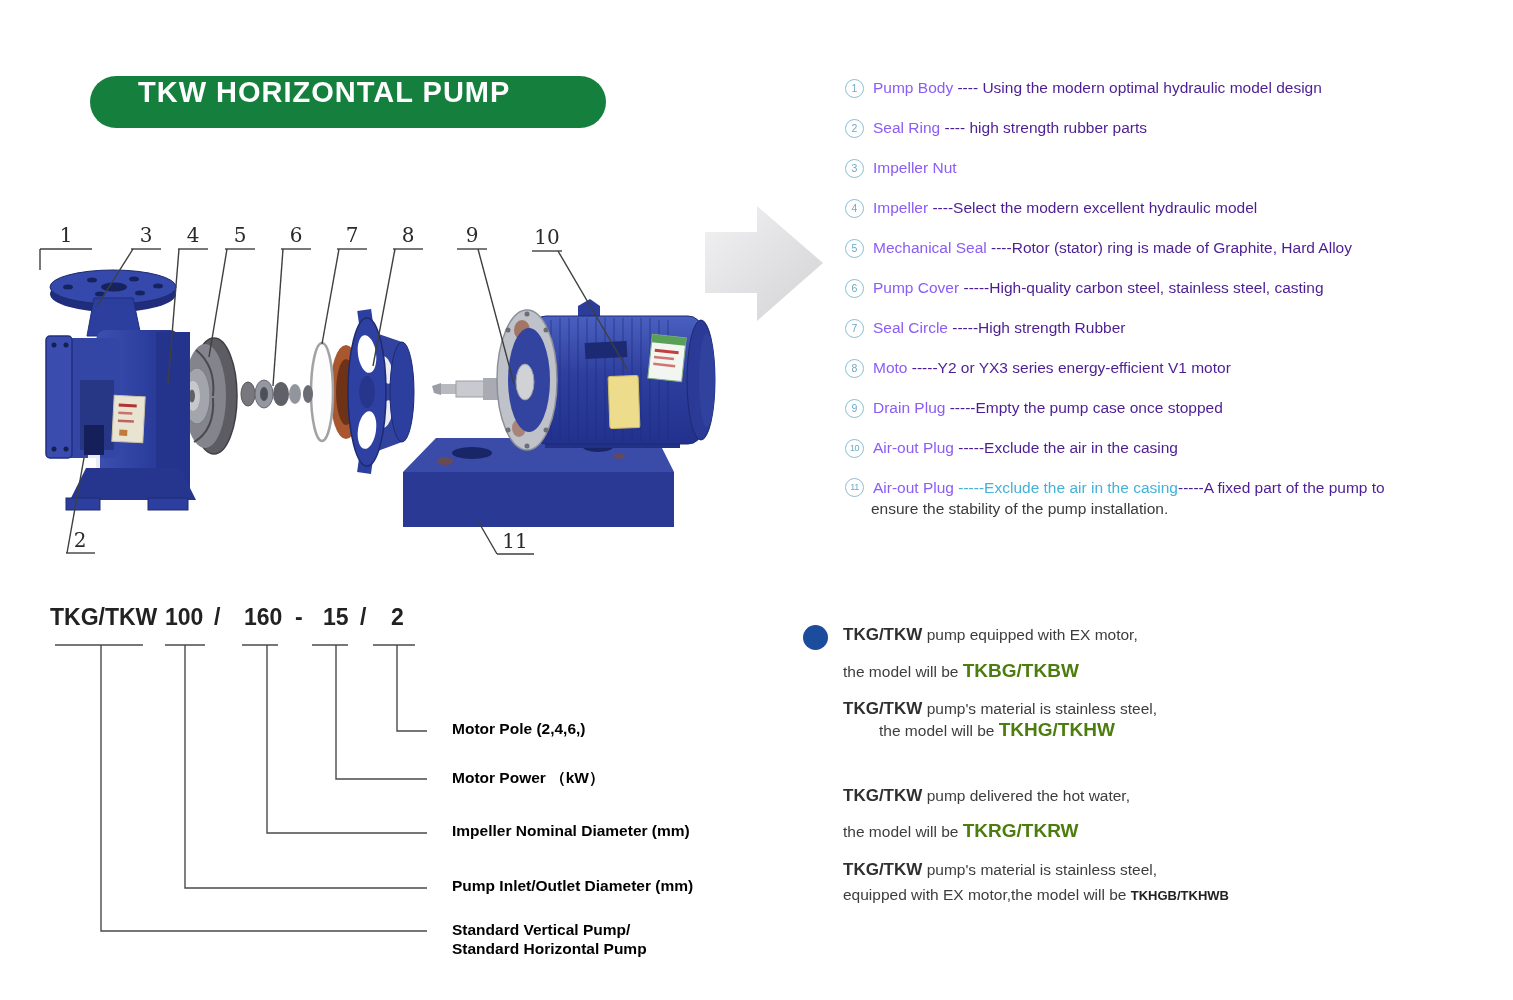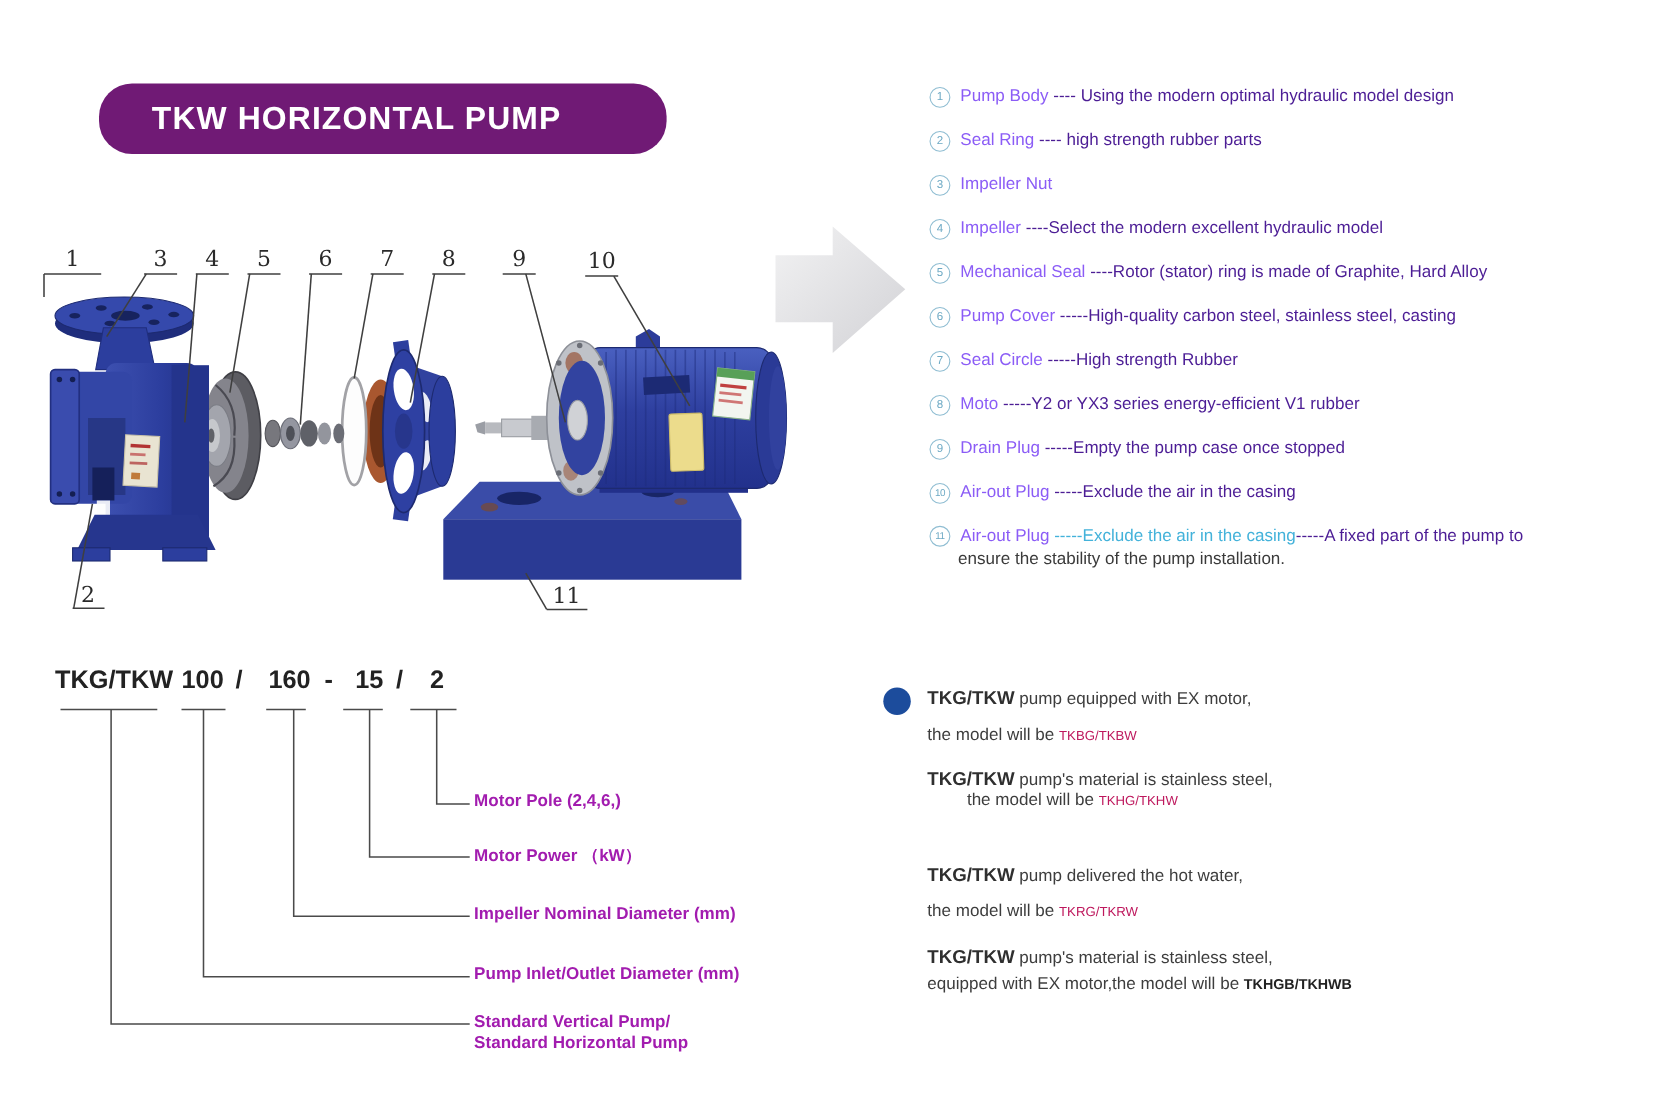--- a/index.html
+++ b/index.html
@@ -1,22 +1,22 @@
 <!DOCTYPE html>
 <html><head>
 <meta charset="utf-8">
 <style>
   html,body{margin:0;padding:0;background:#ffffff;}
   .page{position:relative;width:1513px;height:1000px;background:#ffffff;overflow:hidden;
         font-family:"Liberation Sans",sans-serif;color:#3a3a3a;}
   svg{position:absolute;left:0;top:0;pointer-events:none;}
 
   
-  .banner{position:absolute;left:90px;top:76px;width:516px;height:64px;background:#701a75;
-          border-radius:30px;display:flex;align-items:center;}
+  .banner{position:absolute;left:90px;top:76px;width:516px;height:52px;background:#15803d;
+          border-radius:30px;display:flex;align-items:flex-start;}
   .banner h1{margin:0;padding-left:48px;font-size:29px;font-weight:bold;letter-spacing:1px;color:#ffffff;}
 
   
   .parts-list{position:absolute;left:845px;top:68px;width:660px;}
   .p-row{height:40px;display:flex;align-items:center;font-size:15.5px;white-space:nowrap;}
   .p-row11{height:auto;padding-top:9px;font-size:15.5px;line-height:21px;}
   .circ{flex:0 0 auto;display:inline-flex;align-items:center;justify-content:center;
         width:17px;height:17px;border:1.4px solid #8fbdd2;border-radius:50%;
         font-size:10.5px;color:#6da9c4;margin-right:9px;line-height:1;}
   .circ.sm{font-size:9px;letter-spacing:-0.5px;}
@@ -26,29 +26,29 @@
   .row11-line1{display:flex;align-items:center;}
   .row11-line2{padding-left:26px;color:#3a3a3a;}
 
   
   .model-code{position:absolute;left:0;top:604px;font-size:23px;font-weight:bold;color:#222;}
   .model-code span{position:absolute;top:0;white-space:nowrap;}
   .tk-series{left:50px;} .tk-inlet{left:165px;} .tk-sep1{left:214px;} .tk-imp{left:244px;}
   .tk-sep2{left:295px;} .tk-pow{left:323px;} .tk-sep3{left:360px;} .tk-pole{left:391px;}
 
   
-  .nom-label{position:absolute;left:431px;font-size:15.5px;font-weight:600;color:#a21caf;white-space:nowrap;}
+  .nom-label{position:absolute;left:452px;font-size:15.5px;font-weight:600;color:#000000;white-space:nowrap;}
   .nl1{top:720px;} .nl2{top:768px;} .nl3{top:822px;} .nl4{top:877px;}
   .nl5{top:920px;line-height:19px;}
 
   
   .bullet{position:absolute;left:803px;top:625px;width:25px;height:25px;border-radius:50%;background:#1C4C9C;}
   .v-line{position:absolute;left:843px;white-space:nowrap;font-size:15.5px;color:#3d3d3d;}
   .v-brand{font-size:17px;font-weight:bold;color:#2f2f2f;}
-  .v-model{font-size:12px;font-weight:normal;color:#be185d;}
+  .v-model{font-size:19px;font-weight:bold;color:#4d7c0f;}
   .v-model-xl{font-size:13px;font-weight:bold;color:#222;}
   .vl1{top:625px;} .vl2{top:660px;} .vl3{top:699px;} .vl4{top:719px;margin-left:36px;}
   .vl5{top:786px;} .vl6{top:820px;} .vl7{top:860px;} .vl8{top:886px;}
 
   .callout-num{font-family:"DejaVu Serif",serif;font-size:20px;fill:#2a2a2a;}
 </style>
 </head>
 <body>
 
 <div class="page">
@@ -297,21 +297,21 @@
       <span class="pdesc"> -----High-quality carbon steel, stainless steel, casting</span>
     </div>
     <div class="p-row">
       <span class="circ">7</span>
       <span class="pname">Seal Circle</span>
       <span class="pdesc"> -----High strength Rubber</span>
     </div>
     <div class="p-row">
       <span class="circ">8</span>
       <span class="pname">Moto</span>
-      <span class="pdesc"> -----Y2 or YX3 series energy-efficient V1 rubber</span>
+      <span class="pdesc"> -----Y2 or YX3 series energy-efficient V1 motor</span>
     </div>
     <div class="p-row">
       <span class="circ">9</span>
       <span class="pname">Drain Plug</span>
       <span class="pdesc"> -----Empty the pump case once stopped</span>
     </div>
     <div class="p-row">
       <span class="circ sm">10</span>
       <span class="pname">Air-out Plug</span>
       <span class="pdesc"> -----Exclude the air in the casing</span>

